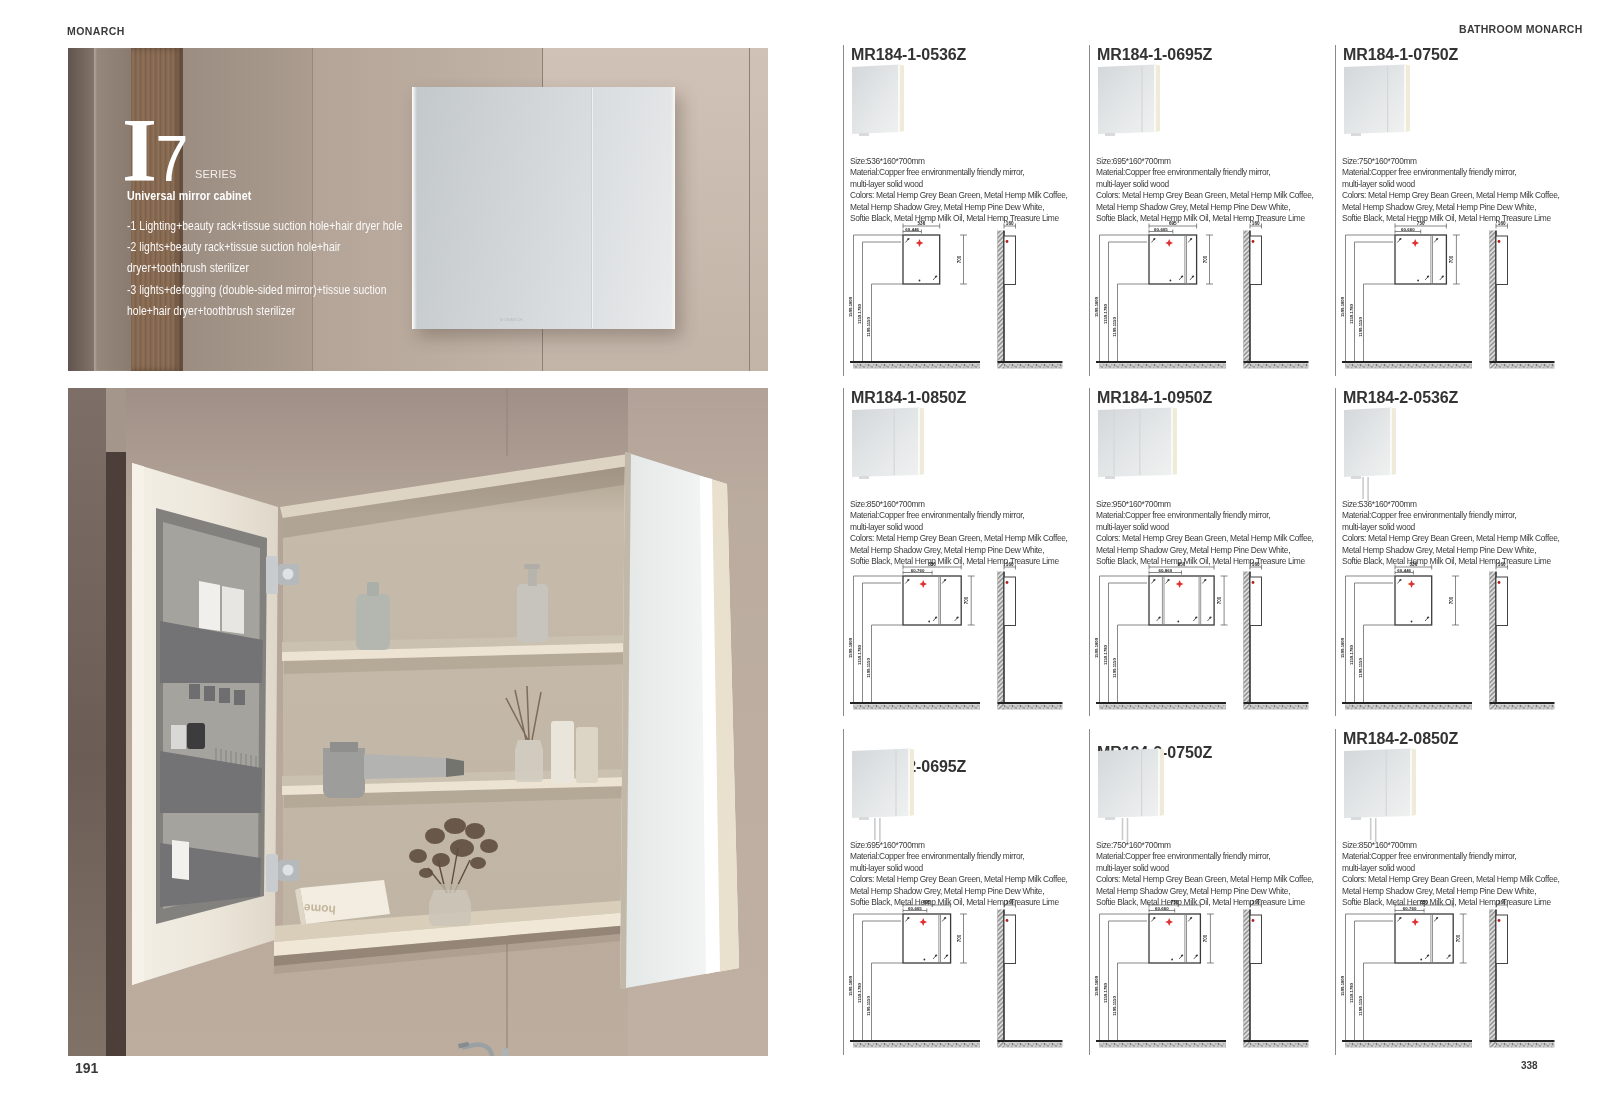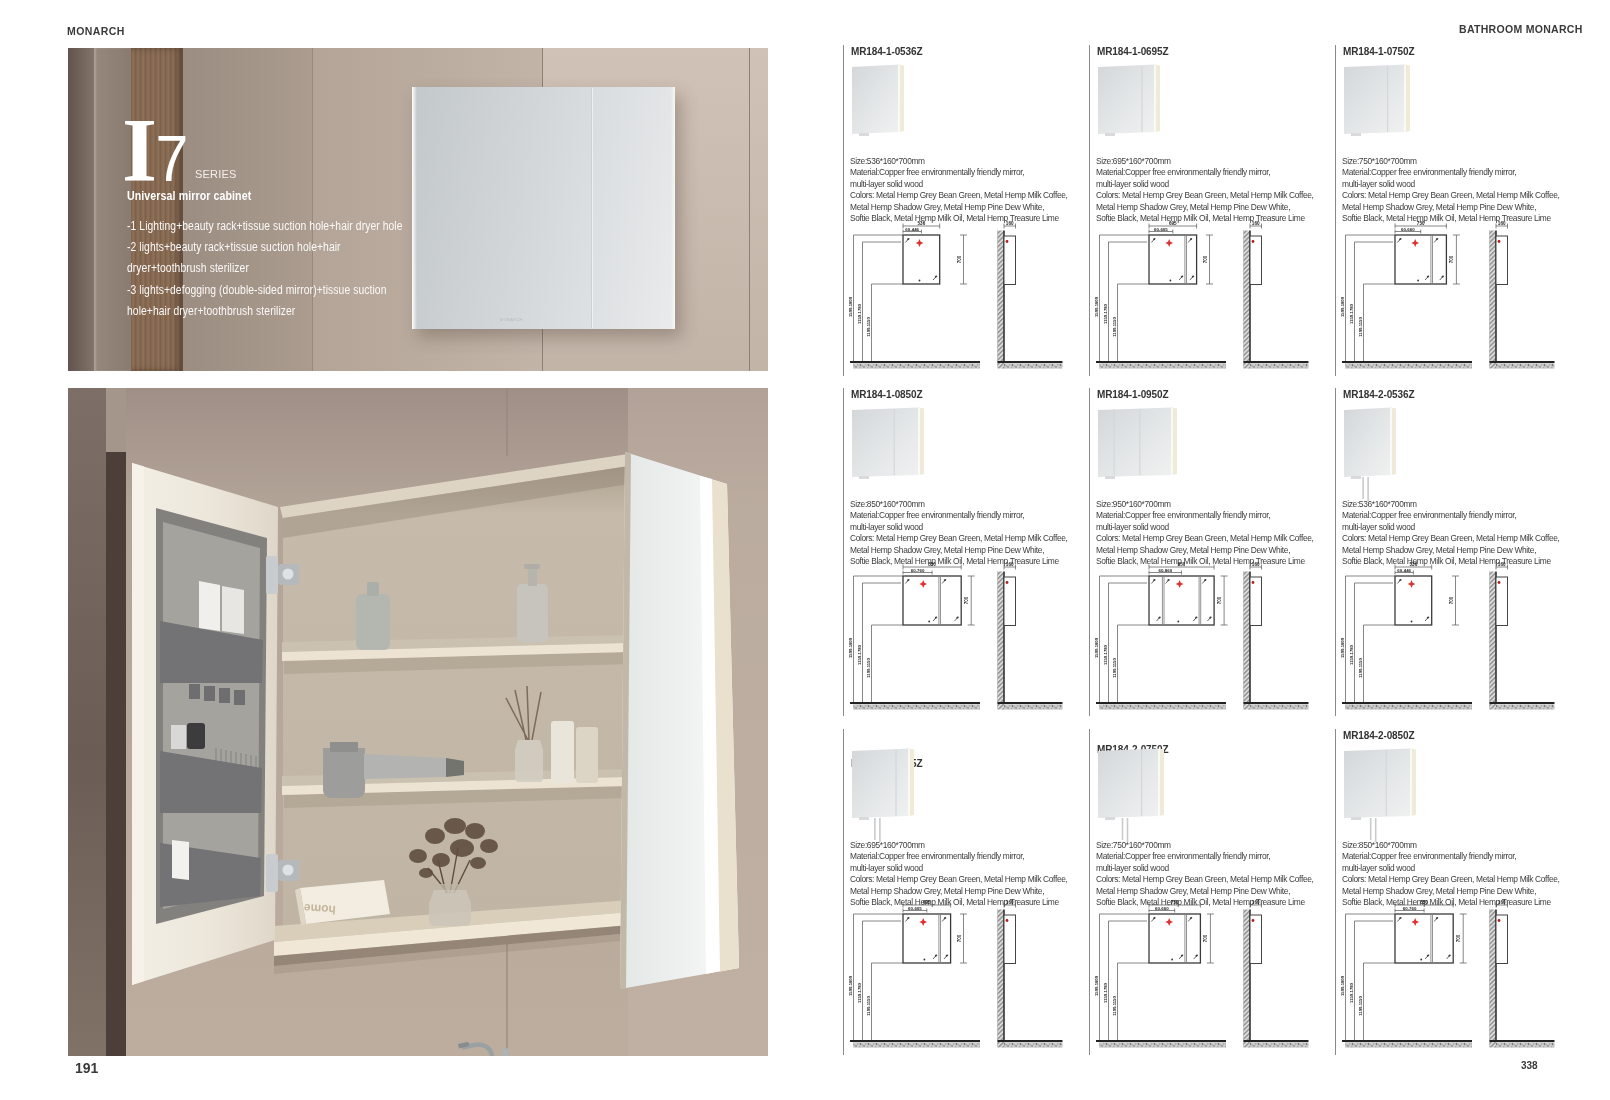--- a/index.html
+++ b/index.html
@@ -1,18 +1,18 @@
 <!DOCTYPE html>
 <html><head><meta charset="utf-8">
 <style>
 html,body{margin:0;padding:0;}
 body{width:1610px;height:1100px;position:relative;background:#ffffff;
  font-family:"Liberation Sans",sans-serif;overflow:hidden;}
 .abs{position:absolute;}
-.cellTitle{font-weight:bold;font-size:10px;color:#333;letter-spacing:-0.1px;}
+.cellTitle{font-weight:bold;font-size:16px;color:#333;letter-spacing:-0.1px;}
 .spec{font-size:8.4px;line-height:11.4px;color:#3c3c3c;letter-spacing:-0.35px;white-space:nowrap;}
 .vdiv{position:absolute;width:1px;background:#8a8a8a;}
 </style></head>
 <body>
 
 <div class="abs" style="left:67px;top:25px;font-size:10.5px;font-weight:bold;color:#3a3a3a;letter-spacing:0.4px;">MONARCH</div>
 
 <div class="abs" style="left:1459px;top:23px;font-size:10.5px;font-weight:bold;color:#3a3a3a;letter-spacing:0.3px;">BATHROOM MONARCH</div>
 
 <div class="abs" style="left:68px;top:48px;width:700px;height:323px;overflow:hidden;background:#b7a89c;">

